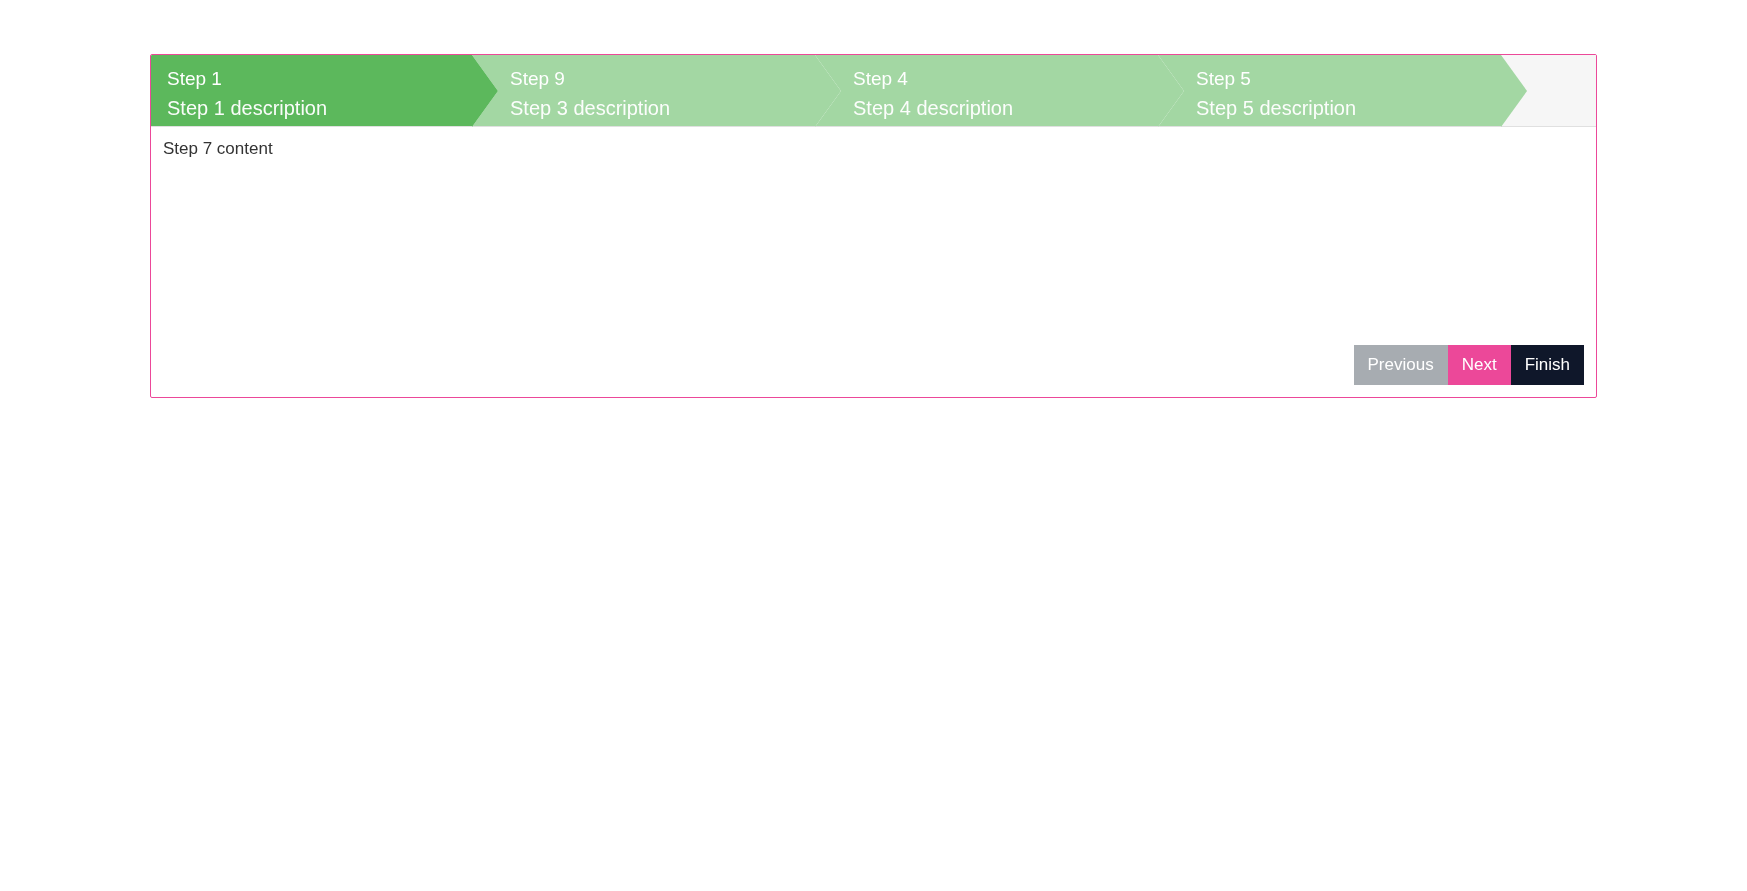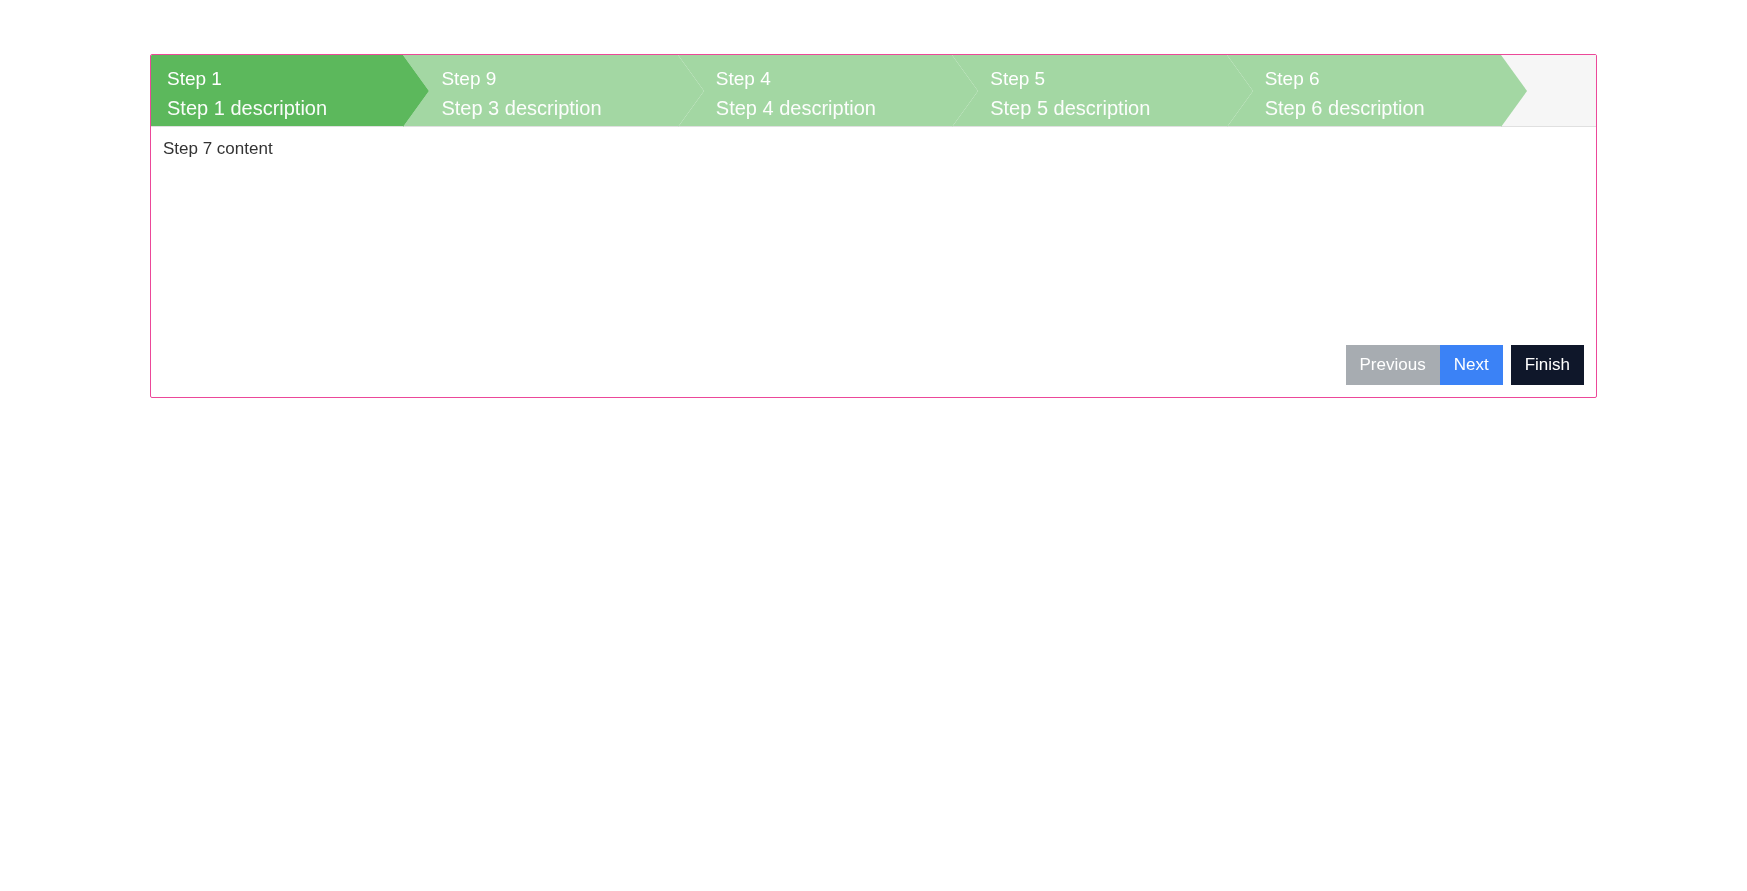--- a/index.html
+++ b/index.html
@@ -80,33 +80,32 @@
     padding: 12px 12px;
     min-height: 218px;
     font-size: 17px;
     color: #333;
   }
 
   .buttons {
     display: flex;
     justify-content: flex-end;
     padding: 0 12px 12px 12px;
-    gap: 8px;
   }
   .btn-group { display: flex; margin-right: 0; }
   .btn {
     font-size: 17px;
     padding: 8px 14px;
     border: none;
     color: #fff;
     cursor: pointer;
     line-height: 1.4;
   }
   .btn-prev { background: #a7acb1; }
-  .btn-next { background: #3b82f6; text-align: right; }
+  .btn-next { background: #ec4899; text-align: right; }
   .btn-finish { background: #0f172a; }
 </style>
 </head>
 <body>
 
 <div class="wizard">
   <div class="steps">
     <div class="step active">
       <div class="step-title">Step 1</div>
       <div class="step-desc">Step 1 description</div>
@@ -116,24 +115,20 @@
       <div class="step-desc">Step 3 description</div>
     </div>
     <div class="step done">
       <div class="step-title">Step 4</div>
       <div class="step-desc">Step 4 description</div>
     </div>
     <div class="step done">
       <div class="step-title">Step 5</div>
       <div class="step-desc">Step 5 description</div>
     </div>
-    <div class="step done">
-      <div class="step-title">Step 6</div>
-      <div class="step-desc">Step 6 description</div>
-    </div>
     <div class="steps-tail"></div>
   </div>
 
   <div class="content">Step 7 content</div>
 
   <div class="buttons">
     <div class="btn-group">
       <button class="btn btn-prev">Previous</button>
       <button class="btn btn-next">Next</button>
     </div>

